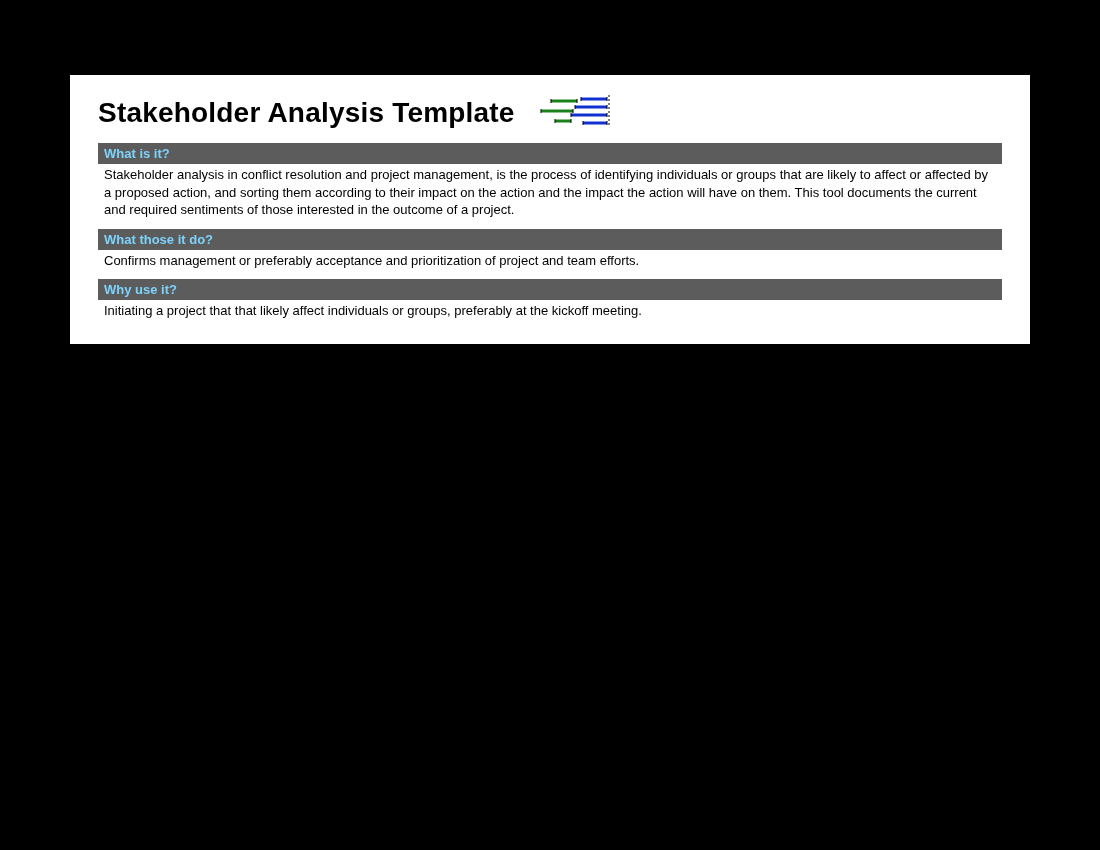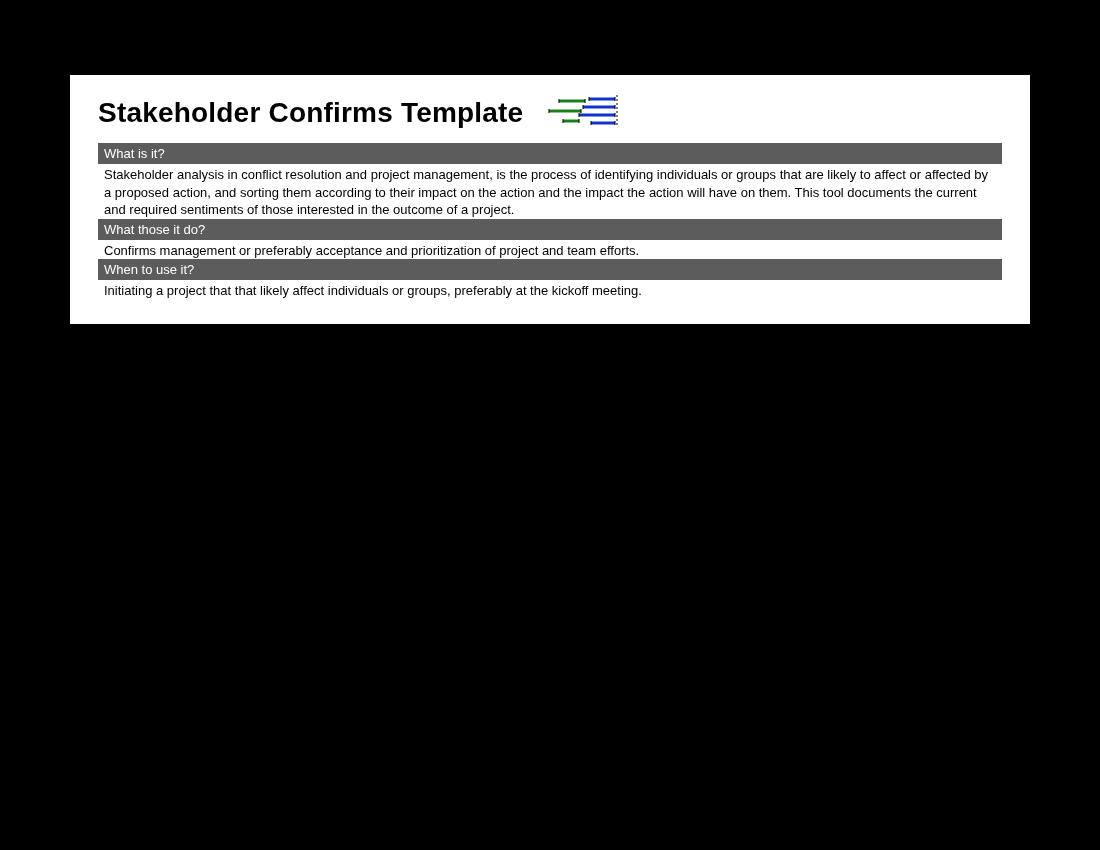--- a/index.html
+++ b/index.html
@@ -27,45 +27,45 @@
     font-size: 28px;
     font-weight: bold;
     color: #000;
     letter-spacing: 0.2px;
   }
   .logo {
     margin-left: 16px;
   }
   .section-header {
     background: #5c5c5c;
-    color: #ffffff;
+    color: #7dd3fc;
     font-size: 13px;
-    font-weight: normal;
+    font-weight: bold;
     padding: 3px 6px 3px 6px;
     margin: 0 0 0 0;
   }
   .section-body {
     color: #000000;
     font-size: 13px;
     line-height: 1.35;
-    padding: 2px 6px 0 6px;
+    padding: 2px 6px 10px 6px;
   }
   .section-body.tight {
     padding-bottom: 8px;
   }
   .sections {
     padding: 0 28px;
   }
 </style>
 </head>
 <body>
 
 <div class="page">
   <div class="title-row">
-    <div class="title">Stakeholder Confirms Template</div>
+    <div class="title">Stakeholder Analysis Template</div>
     <div class="logo">
       <svg width="82" height="36" viewBox="0 0 82 36">
 
         <line x1="78" y1="2" x2="78" y2="34" stroke="#000" stroke-width="1" stroke-dasharray="2,2"></line>
 
         <line x1="20" y1="8" x2="46" y2="8" stroke="#1a801a" stroke-width="3"></line>
         <line x1="20" y1="6" x2="20" y2="10" stroke="#000" stroke-width="1"></line>
         <line x1="46" y1="6" x2="46" y2="10" stroke="#000" stroke-width="1"></line>
         <line x1="10" y1="18" x2="42" y2="18" stroke="#1a801a" stroke-width="3"></line>
         <line x1="10" y1="16" x2="10" y2="20" stroke="#000" stroke-width="1"></line>
@@ -90,17 +90,17 @@
     </div>
   </div>
 
   <div class="sections">
     <div class="section-header">What is it?</div>
     <div class="section-body">Stakeholder analysis in conflict resolution and project management, is the process of identifying individuals or groups that are likely to affect or affected by a proposed action, and sorting them according to their impact on the action and the impact the action will have on them. This tool documents the current and required sentiments of those interested in the outcome of a project.</div>
 
     <div class="section-header">What those it do?</div>
     <div class="section-body">Confirms management or preferably acceptance and prioritization of project and team efforts.</div>
 
+    <div class="section-header">Why use it?</div>
 
-    <div class="section-header">When to use it?</div>
     <div class="section-body tight">Initiating a project that that likely affect individuals or groups, preferably at the kickoff meeting.</div>
   </div>
 </div>
 
 </body></html>

